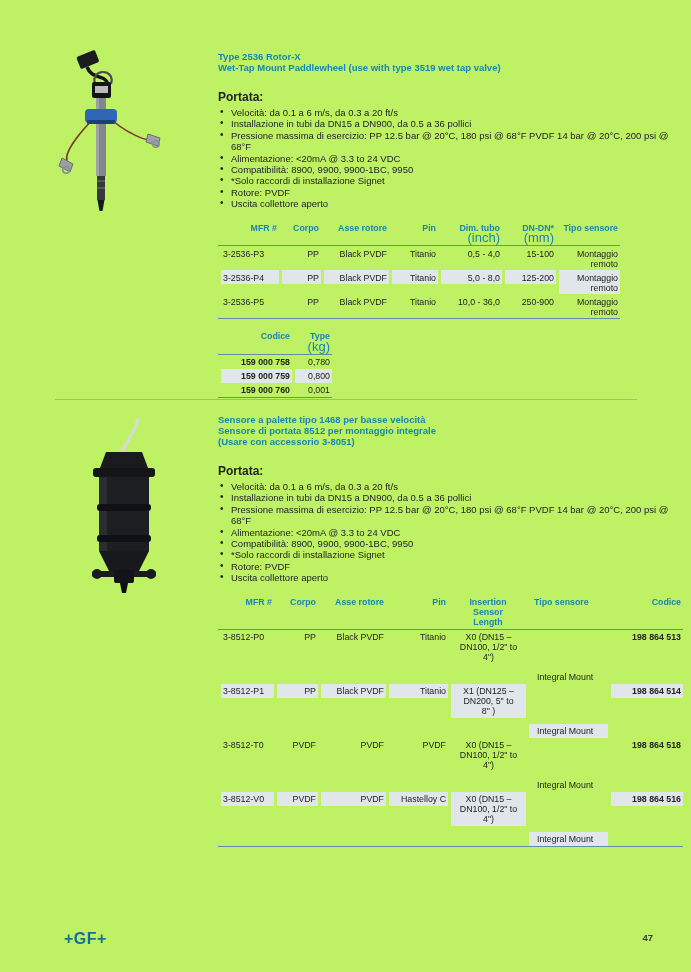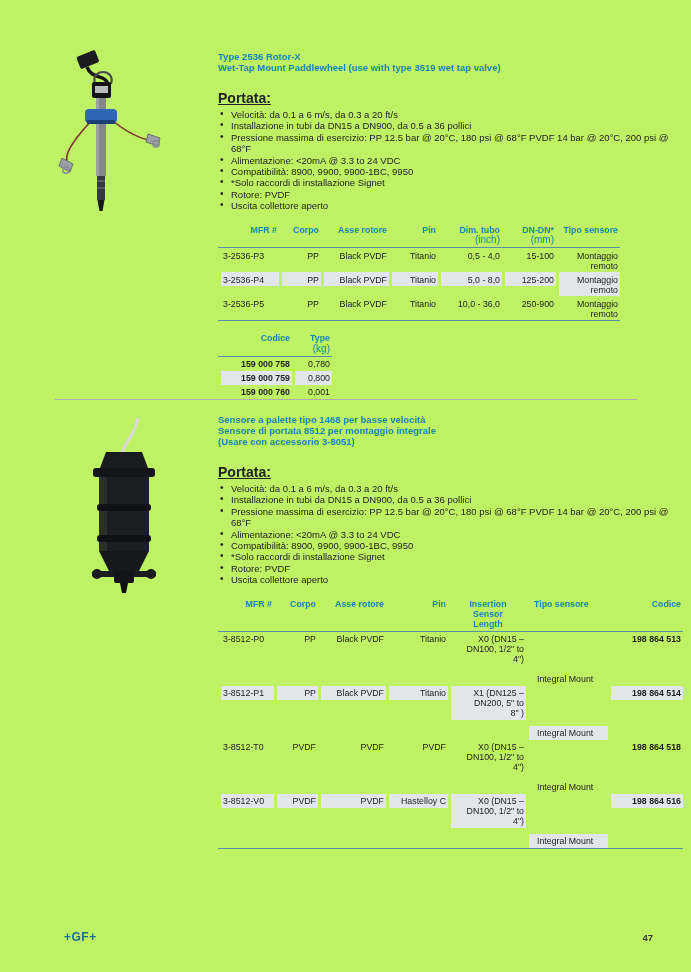--- a/index.html
+++ b/index.html
@@ -15,59 +15,59 @@
     font-family:"Liberation Sans",sans-serif;color:var(--text);
     margin:0 auto;overflow:hidden;
   }
   .product-img{position:absolute;width:150px;height:180px;}
   #img1{left:52px;top:40px;}
   #img2{left:52px;top:418px;}
   .content{position:absolute;left:218px;width:456px;}
   #s1{top:51px;}
   #s2{top:414px;}
   .sec-title{color:var(--accent);font-weight:bold;font-size:9.5px;line-height:11px;}
-  .portata{font-weight:bold;font-size:14px;margin-top:17px;text-decoration:underline;}
+  .portata{font-weight:bold;font-size:12px;margin-top:17px;}
   ul.bullets{list-style:none;margin:3px 0 0 0;padding:0;font-size:9.5px;line-height:11.4px;}
   ul.bullets li{position:relative;padding-left:13px;}
   ul.bullets li::before{content:"\2022";position:absolute;left:2px;top:-1px;font-size:10px;}
   table{border-collapse:separate;border-spacing:0;table-layout:fixed;font-size:8.8px;line-height:10px;}
   #t1{margin-top:13px;width:360px;}
   #t2{margin-top:12px;width:102px;}
   #t3{margin-top:13px;width:419px;}
   th{color:var(--accent);font-weight:bold;vertical-align:top;text-align:right;
      padding:0 2px 2px 4px;border-bottom:1.5px solid var(--line);}
   .h-label{white-space:pre-line;display:block;}
-  .h-sub{display:block;font-size:10px;font-weight:normal;margin-top:0.5px;}
+  .h-sub{display:block;font-size:13px;font-weight:normal;margin-top:0.5px;}
   td{padding:0 0 0 3px;vertical-align:top;text-align:right;}
   td .cell{display:block;white-space:pre-line;padding:2.5px 2px 1.5px 2px;}
   tr.shaded td .cell{background:var(--shade);}
   tbody tr:last-child td{border-bottom:1.2px solid var(--line);}
   
   #t1 th:nth-child(1){width:55px;} #t1 th:nth-child(2){width:36px;}
   #t1 th:nth-child(3){width:62px;} #t1 th:nth-child(4){width:43px;}
   #t1 th:nth-child(5){width:58px;} #t1 th:nth-child(6){width:48px;}
   #t1 th:nth-child(7){width:58px;}
   #t1 td:nth-child(1){text-align:left;}
   
   #t2 th:nth-child(1){width:68px;} #t2 th:nth-child(2){width:34px;}
   #t2 td:nth-child(1) .cell{font-weight:bold;}
   
   #t3 th:nth-child(1){width:50px;} #t3 th:nth-child(2){width:38px;}
   #t3 th:nth-child(3){width:62px;} #t3 th:nth-child(4){width:56px;}
   #t3 th:nth-child(5){width:72px;text-align:center;}
   #t3 th:nth-child(6){width:72px;text-align:left;padding-left:8px;}
   #t3 th:nth-child(7){width:69px;}
   #t3 td:nth-child(1){text-align:left;}
-  #t3 td:nth-child(5){}
+  #t3 td:nth-child(5){text-align:center;}
   #t3 td:nth-child(6){text-align:left;}
   #t3 td:nth-child(6) .cell{padding-left:8px;margin-top:40px;}
   #t3 td:nth-child(7) .cell{font-weight:bold;}
   .divider{position:absolute;left:55px;top:399px;width:582px;border-top:1.5px solid #adadad;}
   .footer-logo{position:absolute;left:64px;top:930px;color:var(--logo-blue);
-    font-weight:bold;font-size:12px;letter-spacing:0.5px;}
+    font-weight:bold;font-size:16px;letter-spacing:0.5px;}
   .page-number{position:absolute;right:38px;top:932px;font-size:9.5px;color:#3a3a3a;font-weight:bold;}
 </style>
 </head>
 <body>
 
 <div class="page">
 
   <div class="product-img" id="img1">
     <svg viewBox="0 0 150 180" width="150" height="180">
       <g>

